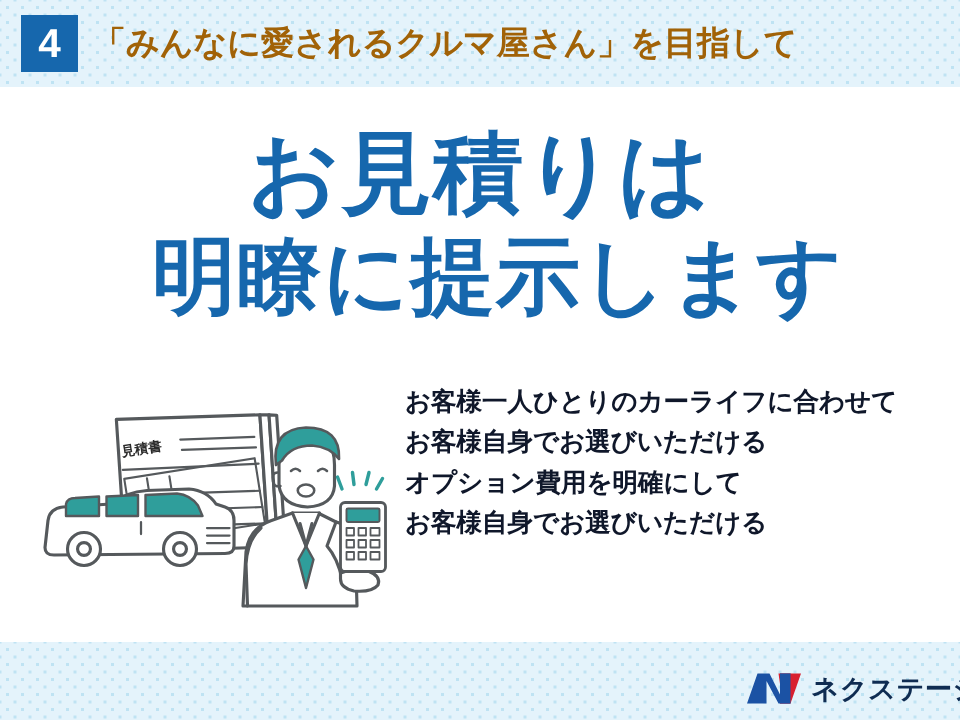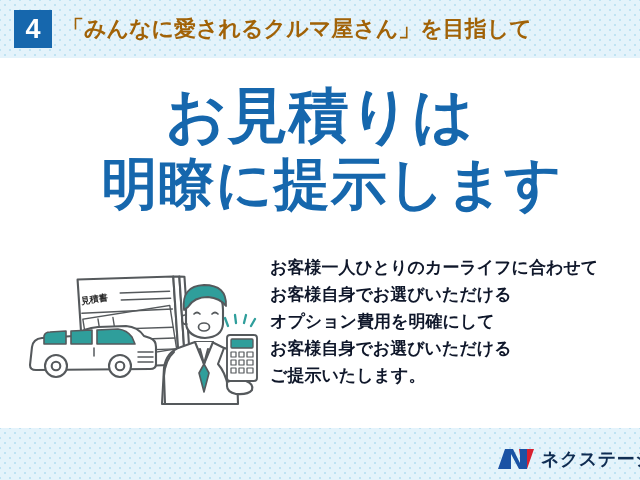--- a/index.html
+++ b/index.html
@@ -147,21 +147,20 @@
     <div id="headline">
       <span class="line1">お見積りは</span>
       <span class="line2">明瞭に提示します</span>
     </div>
 
     <div id="body-copy">
       <span>お客様一人ひとりのカーライフに合わせて</span>
       <span>お客様自身でお選びいただける</span>
       <span>オプション費用を明確にして</span>
       <span>お客様自身でお選びいただける</span>
-      <span>ご提示いたします。</span>
     </div>
 
     <svg id="illustration" viewBox="0 0 250 155">
       <g fill="none" stroke="#55595c" stroke-width="2.1" stroke-linecap="round" stroke-linejoin="round">
 
         <g transform="rotate(-9 120 70)">
           <path d="M63 18 L158 30 L150 118 L55 106 Z" fill="#ffffff"></path>
           <path d="M158 30 L164 31 L156 119 L150 118 Z" fill="#ffffff"></path>
           <path d="M164 31 L169 32 L161 120 L156 119 Z" fill="#ffffff"></path>
 

